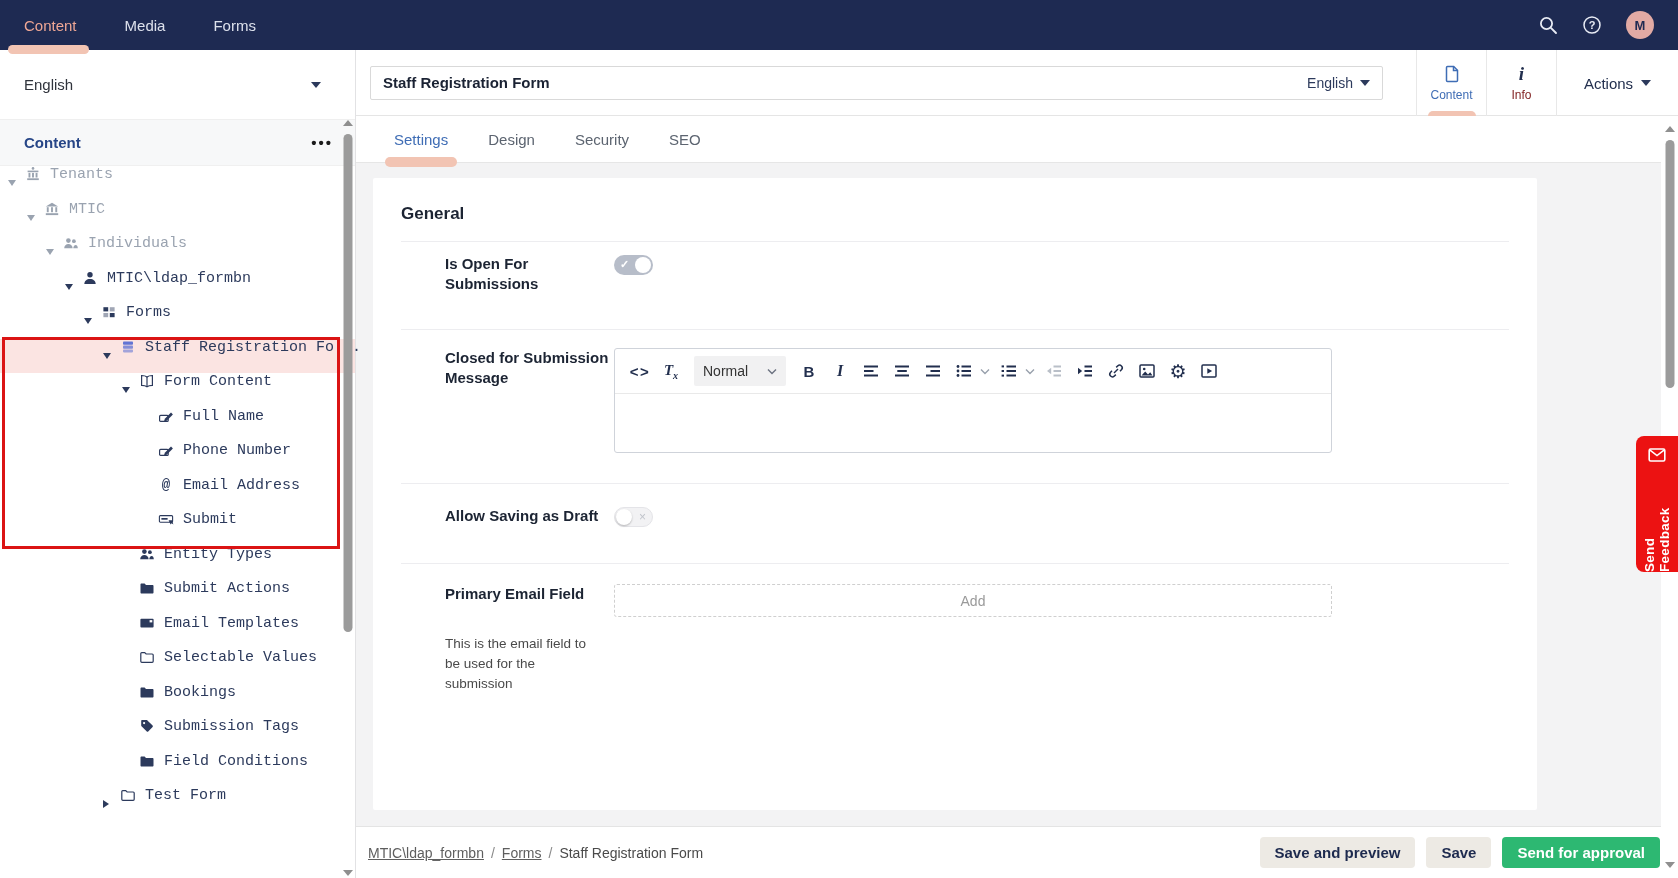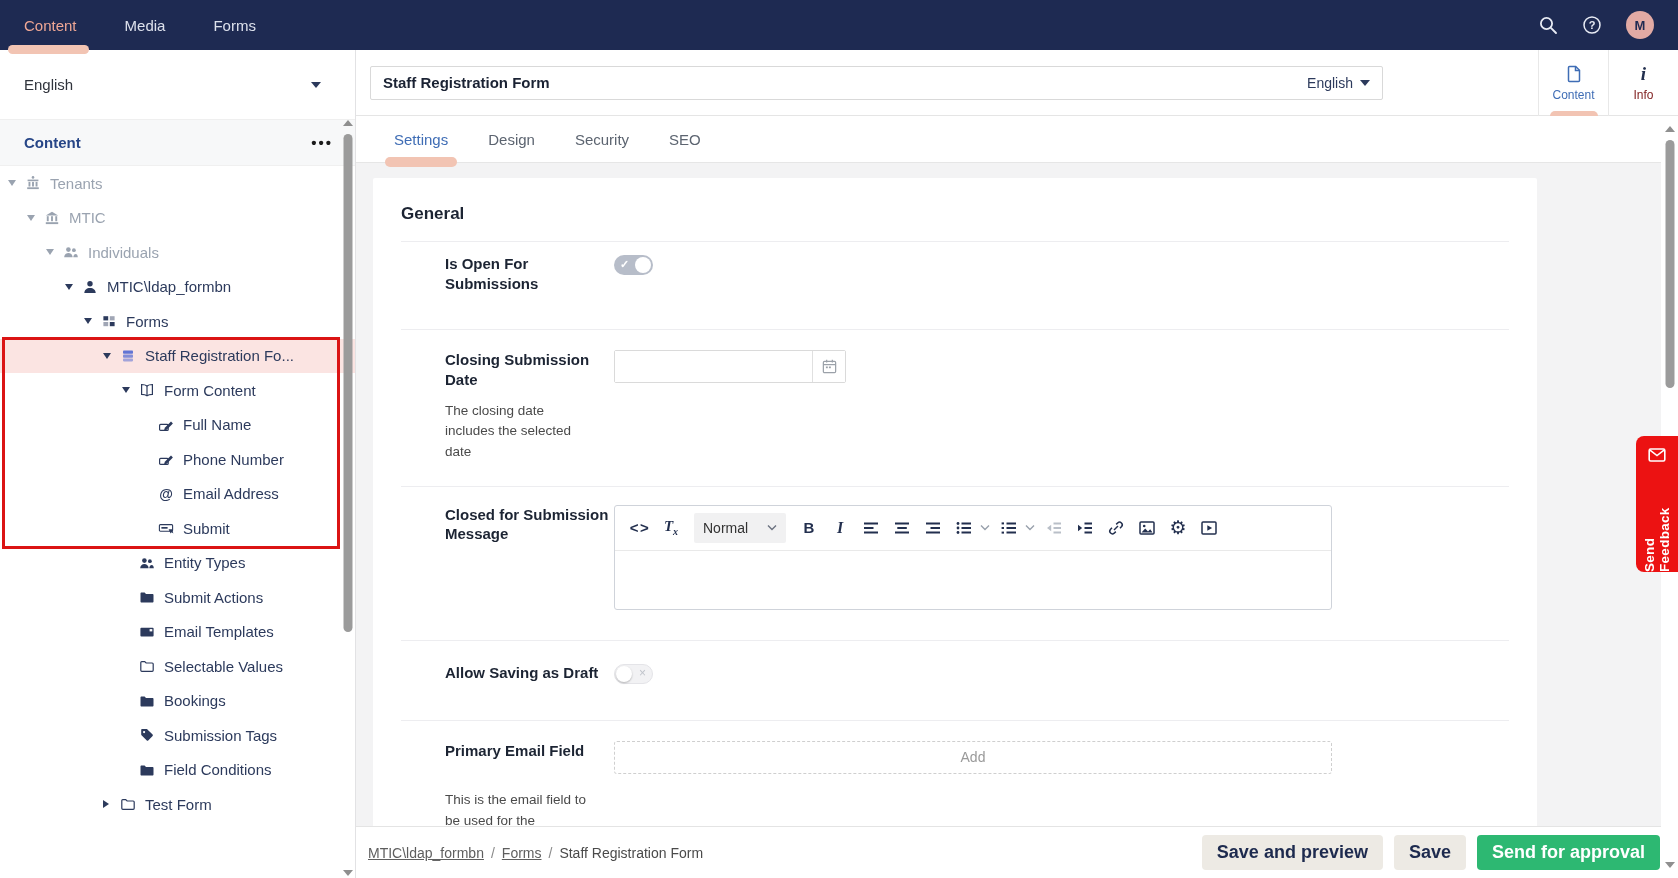--- a/index.html
+++ b/index.html
@@ -17,21 +17,21 @@
   .avatar { width:28px; height:28px; border-radius:50%; background:#e2aaa4; color:#1e2a52; font-weight:bold; font-size:13px; display:flex; align-items:center; justify-content:center; }
 
   
   .sidebar { position:absolute; top:50px; left:0; width:356px; bottom:0; background:#fff; border-right:1px solid #e2e2e4; z-index:10; }
   .lang-row { height:70px; display:flex; align-items:center; justify-content:space-between; padding:0 34px 0 24px; font-size:15px; color:#30343c; border-bottom:1px solid #efefef; cursor:pointer; }
   .caret-down { width:0; height:0; border-left:5px solid transparent; border-right:5px solid transparent; border-top:6px solid #2c3a5c; }
   .panel-header { height:46px; background:#f7f8f9; display:flex; align-items:center; justify-content:space-between; padding:0 22px 0 24px; border-bottom:1px solid #f0f0f0; }
   .panel-title { color:#274687; font-weight:bold; font-size:15px; }
   .dots { color:#1b1b1b; font-size:15px; letter-spacing:2px; font-weight:bold; cursor:pointer; }
   .tree { position:relative; }
-  .tree-row { height:34.5px; display:flex; align-items:center; font-size:15px; color:#2c3a5c; cursor:pointer; white-space:nowrap; }
+  .tree-row { height:34.5px; display:flex; font-size:15px; color:#2c3a5c; cursor:pointer; white-space:nowrap;font-family:Liberation Mono, monospace; }
   .tree-row.muted { color:#9aa3b0; }
   .tree-row.selected { background:#fbe4e2; }
   .tree-caret { width:17px; flex:none; display:flex; align-items:center; }
   .tri-down { width:0; height:0; border-left:4.5px solid transparent; border-right:4.5px solid transparent; border-top:6px solid currentColor; }
   .tri-right { width:0; height:0; border-top:4.5px solid transparent; border-bottom:4.5px solid transparent; border-left:6px solid currentColor; }
   .tree-icon { width:16px; height:16px; flex:none; margin-right:9px; display:flex; align-items:center; justify-content:center; }
   .tree-icon svg { width:16px; height:16px; display:block; }
   .red-box { position:absolute; left:2px; top:287px; width:338px; height:212px; border:3px solid #db1414; pointer-events:none; z-index:6; }
 
   
@@ -103,21 +103,21 @@
   .editor-body { height:58px; cursor:text; }
 
   .add-btn { width:718px; height:33px; border:1px dashed #cfcfcf; border-radius:3px; display:flex; align-items:center; justify-content:center; font-size:14px; color:#9a9a9a; background:#fff; cursor:pointer; }
 
   
   .footer { position:absolute; left:0; right:0; bottom:0; height:52px; background:#fff; border-top:1px solid #e4e4e4; display:flex; align-items:center; padding:0 18px 0 12px; z-index:5; }
   .crumbs { font-size:14px; color:#4a4a4a; display:flex; gap:7px; align-items:center; }
   .crumb-link { color:#5e5e5e; text-decoration:underline; cursor:pointer; }
   .crumb-sep { color:#8a8a8a; }
   .footer-btns { margin-left:auto; display:flex; gap:11px; }
-  .btn { border:none; border-radius:4px; background:#edeae4; color:#1d2a4e; font-weight:bold; font-size:18px; font-family:inherit; padding:7px 15px; cursor:pointer; }
+  .btn { border:none; border-radius:4px; background:#edeae4; color:#1d2a4e; font-weight:bold; font-size:15px; font-family:inherit; padding:7px 15px; cursor:pointer; }
   .btn.primary { background:#2db872; color:#fff; }
 
   
   .feedback { position:absolute; right:0; top:436px; width:42px; height:136px; background:#ec1212; border-radius:8px 0 0 8px; display:flex; flex-direction:column; align-items:center; padding-top:11px; cursor:pointer; z-index:40; }
   .feedback svg { width:18px; height:16px; flex:none; }
   .feedback .fb-label { margin-top:9px; writing-mode:vertical-rl; transform:rotate(180deg); color:#fff; font-weight:bold; font-size:13.5px; letter-spacing:.3px; }
 </style>
 </head>
 <body>
 
@@ -401,20 +401,24 @@
               <path d="M11.5 2.7v3.8h3.8" fill="none" stroke="#3f6db5" stroke-width="1.5"></path>
             </svg>
         </span>
         <span class="hlabel">Content</span>
         <span class="hdr-pill"></span>
       </div>
       <div class="hdr-btn">
         <span class="info-i">i</span>
         <span class="hlabel">Info</span>
       </div>
+      <div class="hdr-actions">
+        <span>Actions</span>
+        <span class="caret-down"></span>
+      </div>
     </div>
   </div>
 
   <div class="tabs">
       <div class="tab active">
         <span>Settings</span>
         <span class="tab-pill"></span>
       </div>
       <div class="tab">
         <span>Design</span>
@@ -436,40 +440,20 @@
             <div class="lbl">Is Open For Submissions</div>
           </div>
         <div class="fctrl" style="padding-top:1px">
           <div class="toggle on">
               <span class="mark">✓</span>
               <span class="knob"></span>
             </div>
         </div>
       </div>
 
-      <div class="frow" style="padding:20px 0 24px">
-        <div class="flabel">
-          <div class="lbl">Closing Submission Date</div>
-          <div class="hint">The closing date includes the selected date</div>
-        </div>
-        <div class="fctrl">
-          <div class="date-wrap">
-            <input class="date-input" type="text" value="" style="">
-            <span class="date-btn">
-              <svg viewBox="0 0 18 18">
-                  <rect x="2.5" y="3.5" width="13" height="12" rx="1.2" fill="none" stroke="currentColor" stroke-width="1.3"></rect>
-                  <path d="M2.5 7h13" stroke="currentColor" stroke-width="1.3"></path>
-                  <path d="M6 1.8v3M12 1.8v3" stroke="currentColor" stroke-width="1.3"></path>
-                  <rect x="5.2" y="9" width="2" height="1.8" fill="currentColor"></rect>
-                  <rect x="8.4" y="9" width="2" height="1.8" fill="currentColor"></rect>
-                </svg>
-            </span>
-          </div>
-        </div>
-      </div>
 
       <div class="frow" style="padding:18px 0 30px">
         <div class="flabel">
             <div class="lbl">Closed for Submission Message</div>
           </div>
         <div class="fctrl">
           <div class="editor">
             <div class="editor-toolbar">
                 <span class="tb-btn">
                   <span class="tb-txt code">&lt;&gt;</span>

